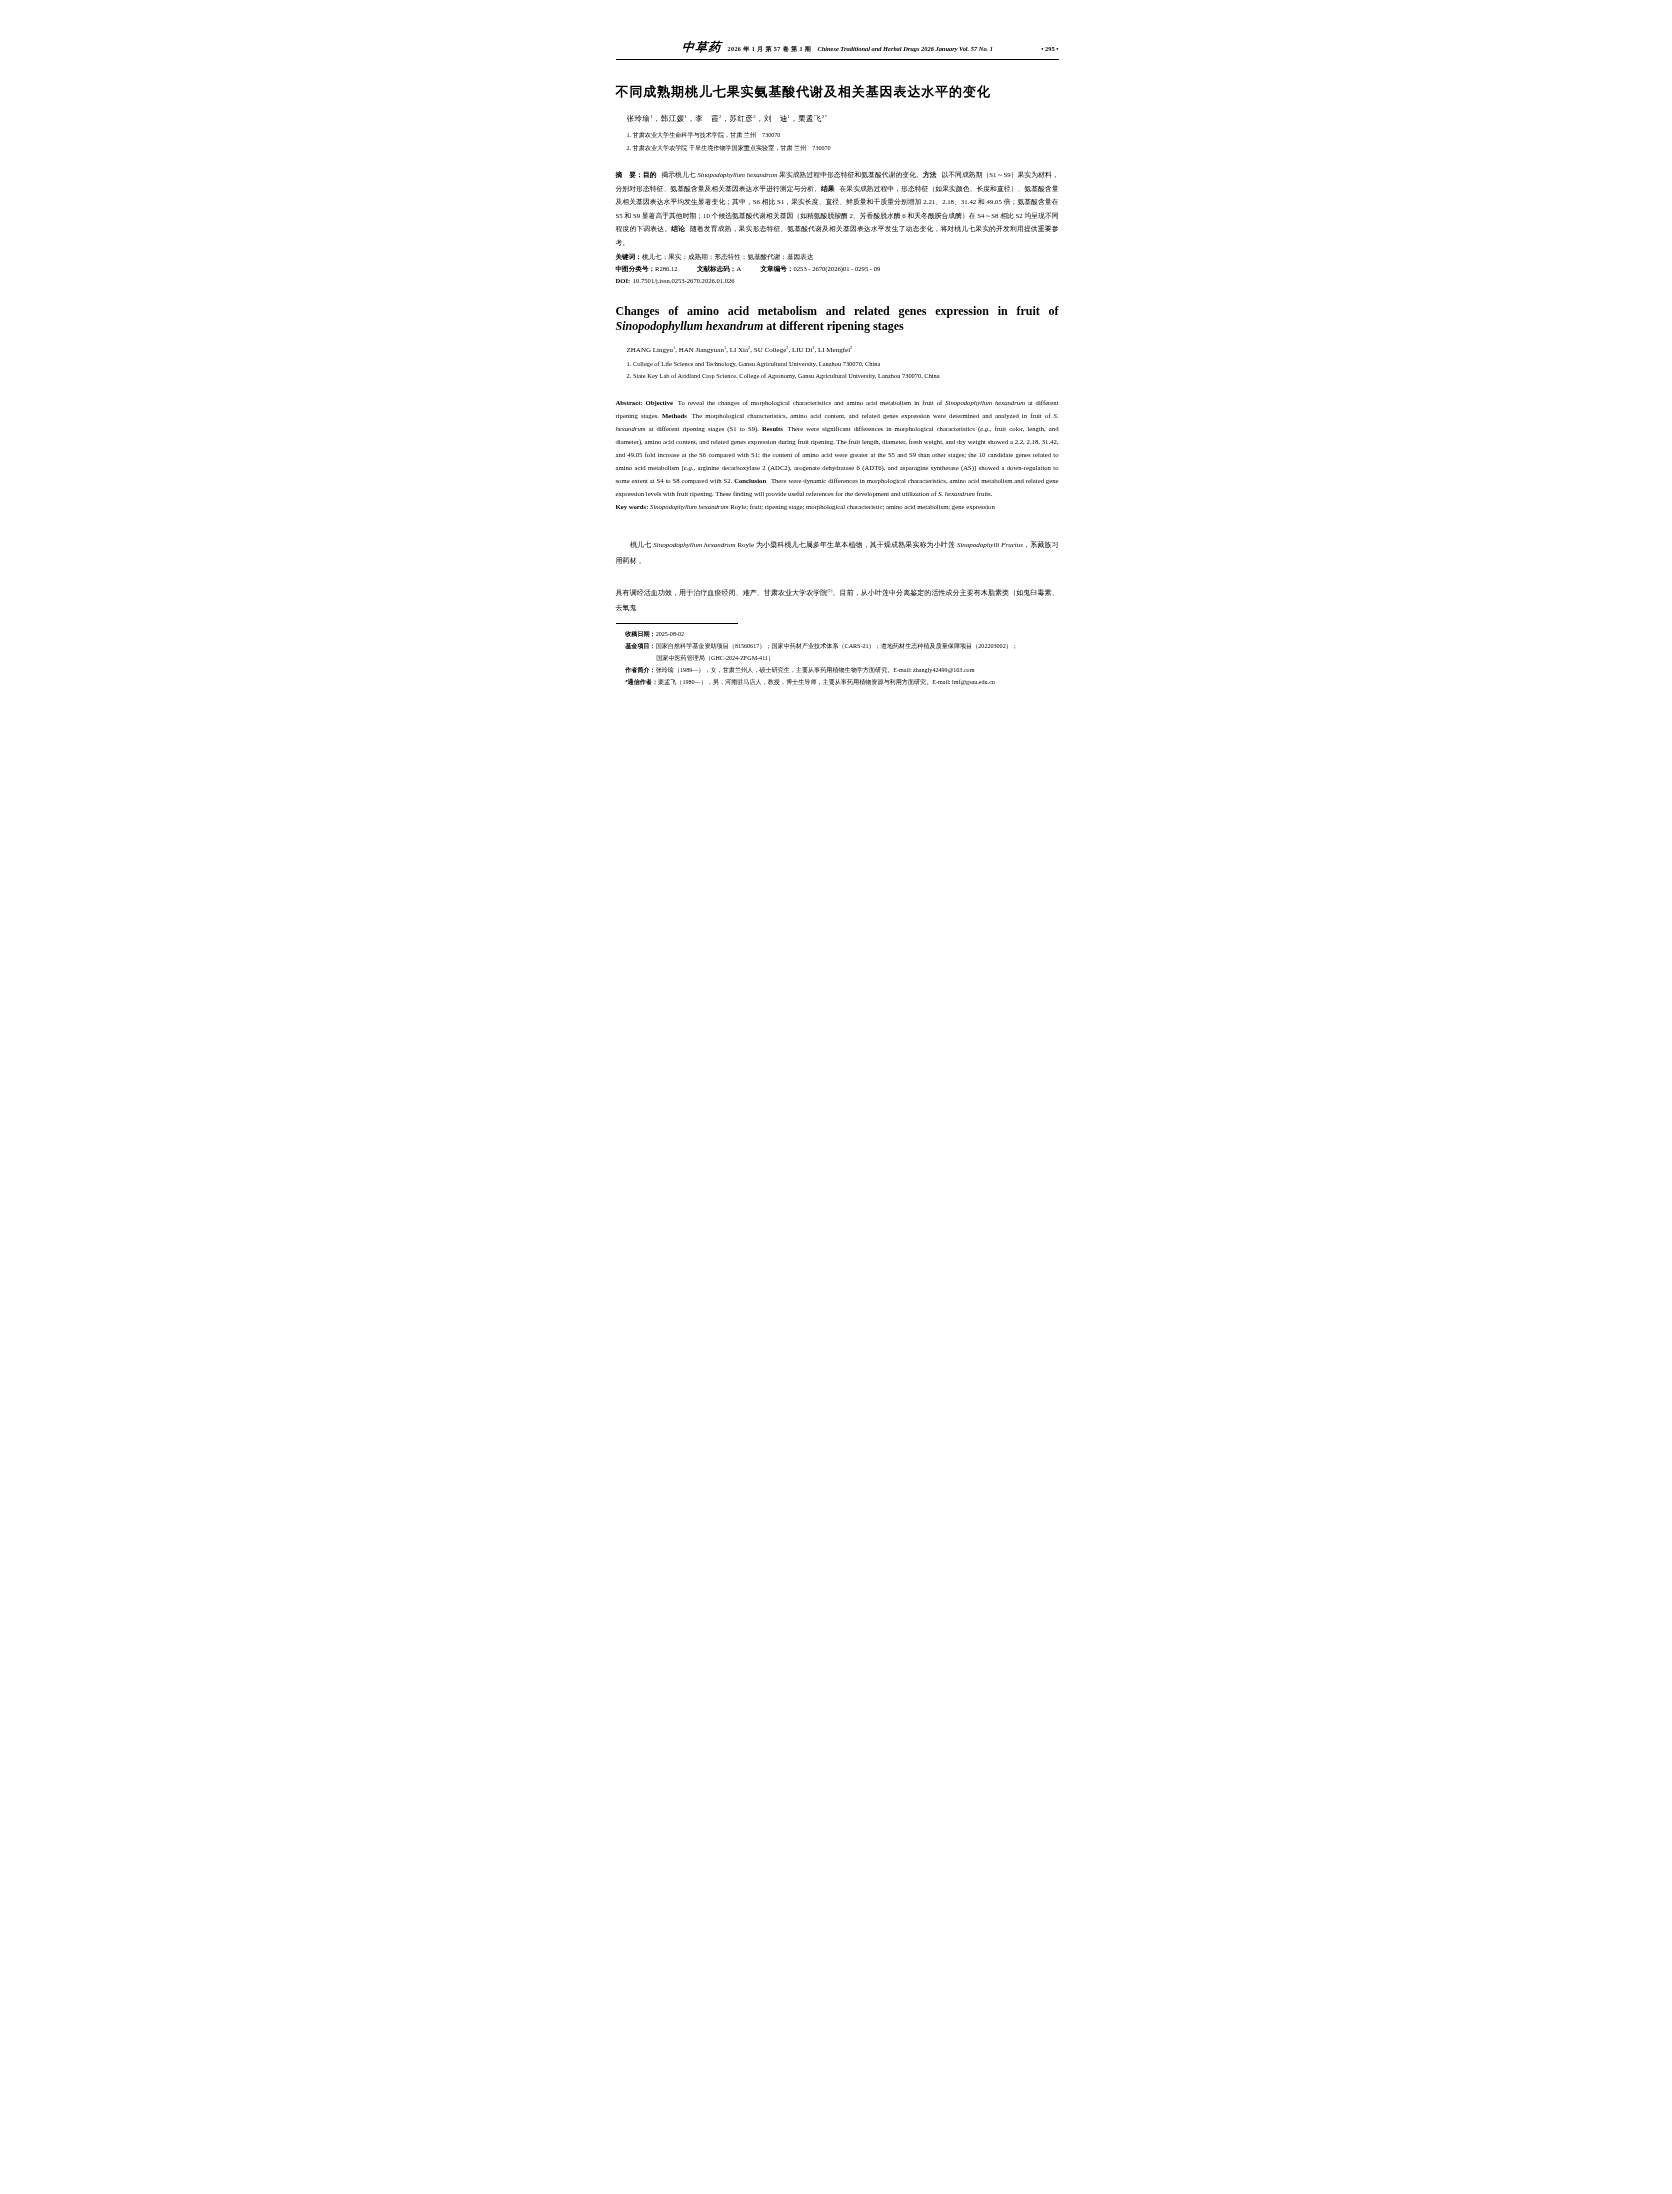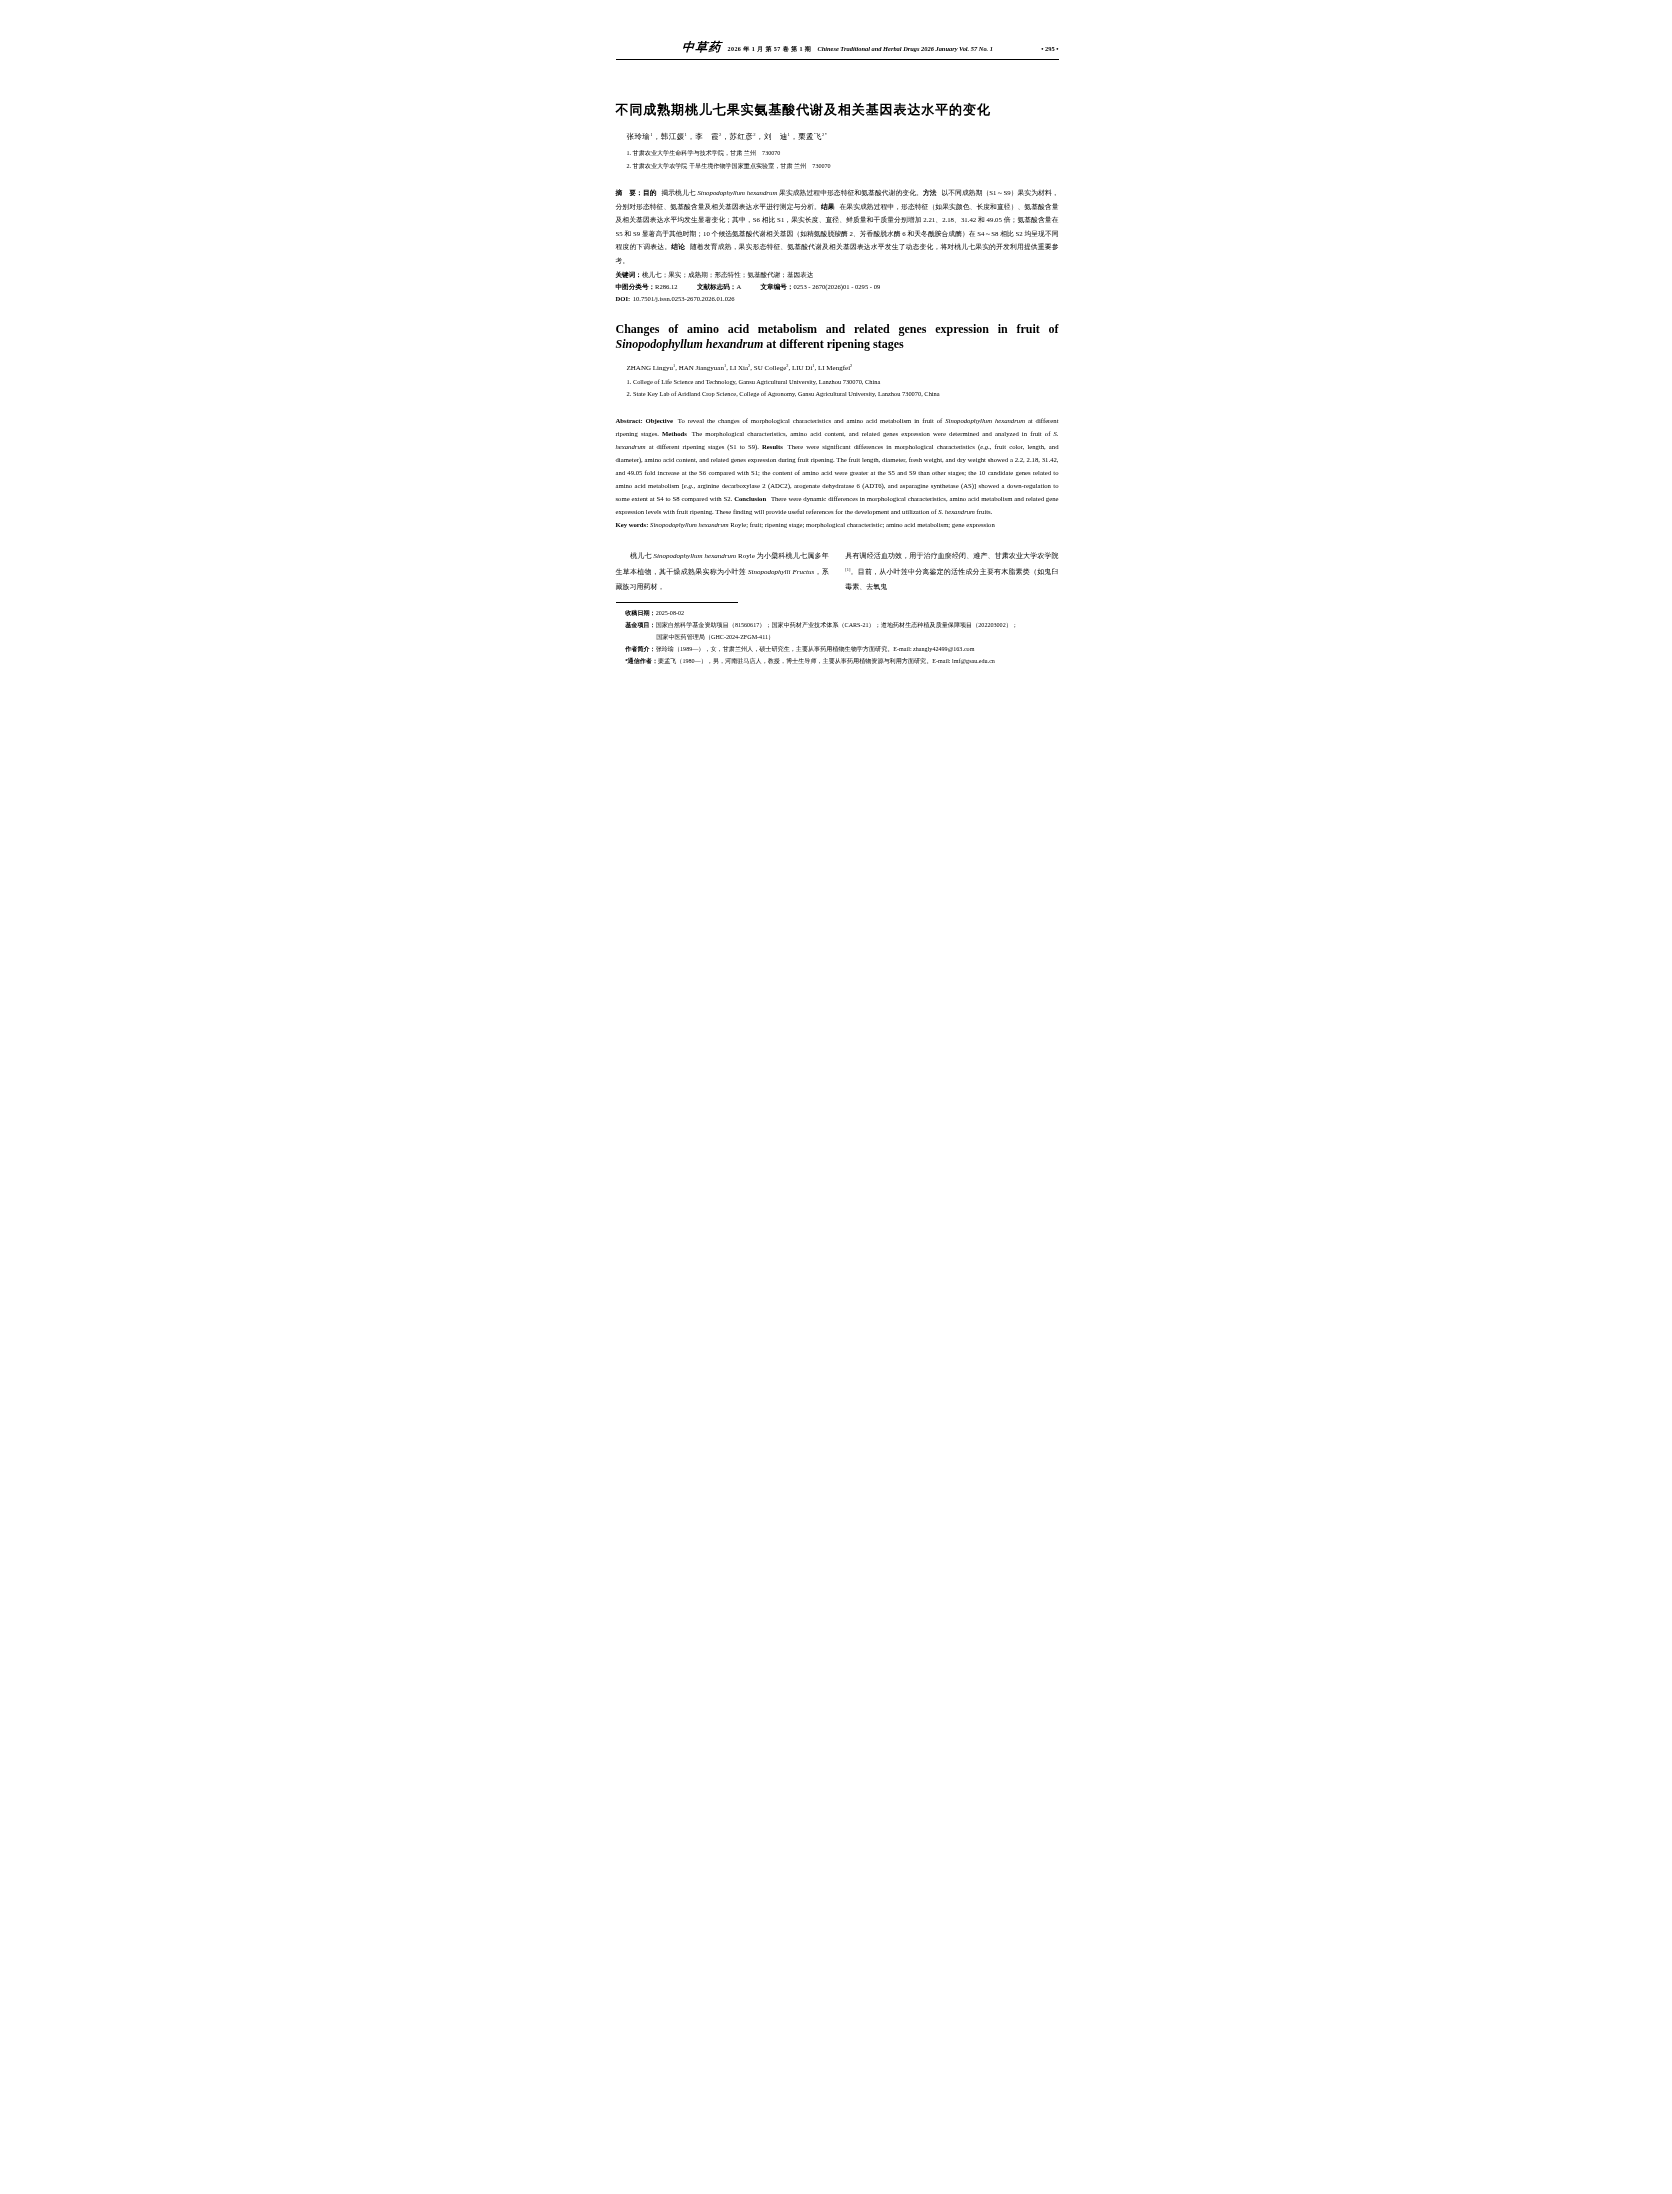--- a/index.html
+++ b/index.html
@@ -36,21 +36,21 @@
   
   .lbl{font-family:"Liberation Sans","DejaVu Sans",sans-serif;font-weight:bold;}
   .gap{margin-right:4.8px;}
   sup{font-size:0.62em;line-height:0;}
   i{font-style:italic;}
   p{margin:0;}
   
   .title-cn{
     font-family:Liberation Serif, serif;
     font-weight:bold;font-size:13px;letter-spacing:0.9px;
-    margin:41px 0 0 0;
+    margin:23px 0 0 0;
   }
   .authors-cn{margin:13px 0 0 11px;font-size:7.5px;letter-spacing:0.4px;}
   .affil-cn{margin:7px 0 0 11px;font-size:6.1px;line-height:9.7px;}
   .affil-cn + .affil-cn{margin-top:3.5px;}
   .abs-cn{margin-top:14px;font-size:6.8px;line-height:13.6px;text-align:justify;}
   .kwline{font-size:6.6px;line-height:12px;text-align:justify;}
   .kw-cn{margin-top:1.3px;}
   .meta .gap2{margin-left:19.3px;}
   .doi .lblb{font-weight:bold;}
   .doi .val{margin-left:2.6px;}
@@ -59,21 +59,21 @@
     font-size:12px;font-weight:bold;line-height:15px;
     margin:17.6px 0 0 0;text-align:justify;
   }
   .authors-en{margin:11.4px 0 0 11px;font-size:7px;}
   .affil-en{margin:4.8px 0 0 11px;font-size:6.4px;line-height:9.7px;}
   .affil-en + .affil-en{margin-top:3.1px;}
   .abs-en{margin-top:15px;font-size:6.7px;line-height:13px;text-align:justify;}
   .lbl-en{font-weight:bold;}
   .kw-en{font-size:6.7px;line-height:13px;text-align:justify;}
   
-  .cols{display:flex;gap:16.7px;margin-top:18px;}
+  .cols{display:flex;gap:16.7px;margin-top:25px;flex-direction:column;}
   .col{flex:1;font-size:7px;line-height:15.4px;text-align:justify;}
   .col .indent{text-indent:14.5px;}
   
   .foot-rule{width:122px;border-top:1.1px solid #000;margin-top:7px;}
   .footnotes{margin:3.5px 0 0 9.7px;font-size:6.1px;line-height:12px;text-align:justify;}
   .fn{padding-left:31px;text-indent:-31px;}
 </style>
 </head>
 <body>
 

